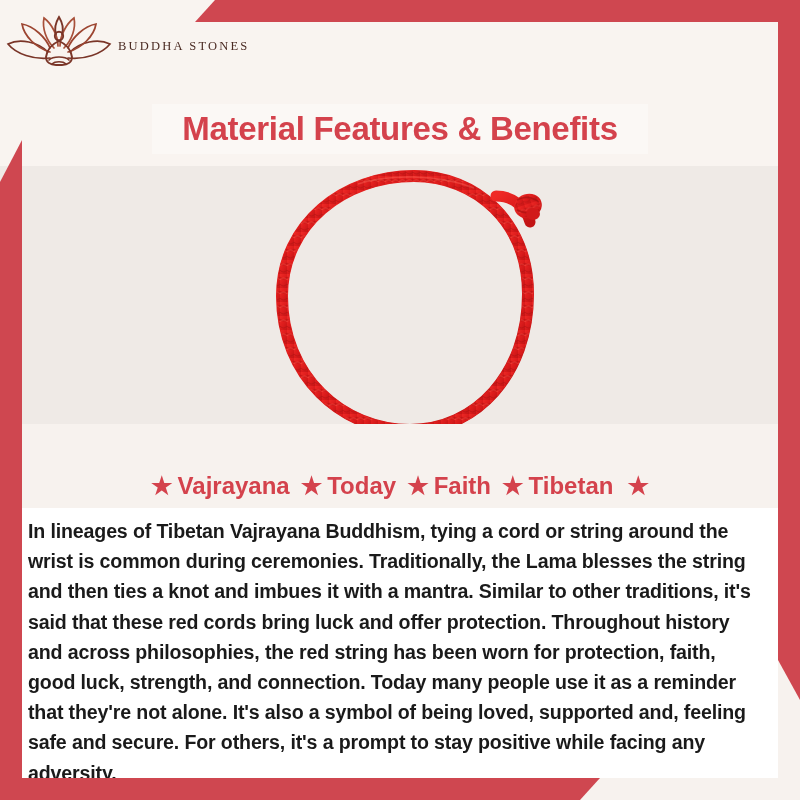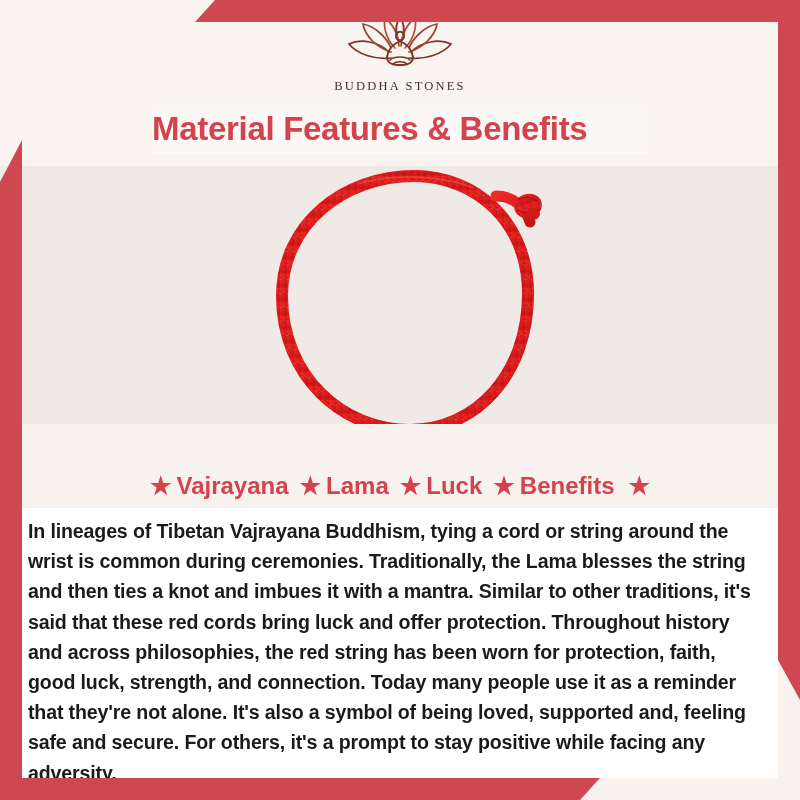--- a/index.html
+++ b/index.html
@@ -58,42 +58,41 @@
     position: absolute;
     top: 0; left: 0;
     width: 800px; height: 166px;
     background: #f9f4f0;
     z-index: 2;
   }
   .logo-wrap {
     position: absolute;
     top: 14px; left: 0; width: 800px;
     display: flex;
-    flex-direction: column;
     align-items: center;
   }
   .logo-mark { width: 118px; height: 62px; display: block; }
   .logo-text {
     margin-top: 3px;
     font-family: "Liberation Serif", serif;
     font-size: 12.5px;
     letter-spacing: 2.2px;
     color: #4a2a22;
     font-weight: 400;
   }
 
   
   .title-banner {
     position: absolute;
     top: 104px; left: 152px;
     width: 496px; height: 50px;
     background: #fbf8f5;
     display: flex;
     align-items: center;
-    justify-content: flex-start;
+    justify-content: center;
     z-index: 4;
   }
   .title-banner h1 {
     font-size: 33px;
     font-weight: 700;
     color: #d4424c;
     letter-spacing: -0.3px;
     white-space: nowrap;
     font-family: "Liberation Sans", sans-serif;
   }
@@ -271,29 +270,29 @@
 
   <div class="ribbon-band"></div>
 
   <div class="benefits">
     <div class="benefit">
       <span class="star">★</span>
       <span>Vajrayana</span>
     </div>
     <div class="benefit">
       <span class="star">★</span>
-      <span>Lama</span>
+      <span>Today</span>
     </div>
     <div class="benefit">
       <span class="star">★</span>
-      <span>Luck</span>
+      <span>Faith</span>
     </div>
     <div class="benefit">
       <span class="star">★</span>
-      <span>Benefits</span>
+      <span>Tibetan</span>
     </div>
     <div class="benefit tight nogap">
       <span class="star">★</span>
     </div>
   </div>
 
   <div class="description">
     <p>In lineages of Tibetan Vajrayana Buddhism, tying a cord or string around the wrist is common during ceremonies. Traditionally, the Lama blesses the string and then ties a knot and imbues it with a mantra. Similar to other traditions, it's said that these red cords bring luck and offer protection. Throughout history and across philosophies, the red string has been worn for protection, faith, good luck, strength, and connection. Today many people use it as a reminder that they're not alone. It's also a symbol of being loved, supported and, feeling safe and secure. For others, it's a prompt to stay positive while facing any adversity.</p>
   </div>
 

